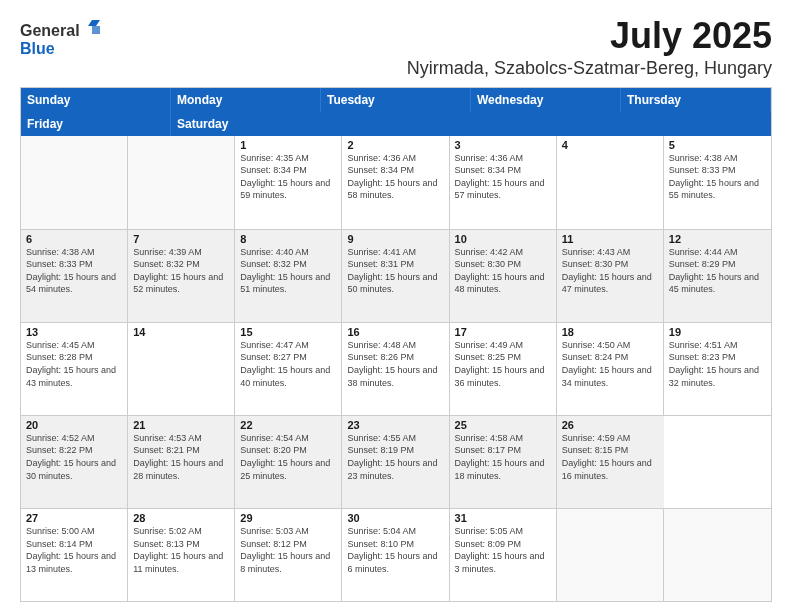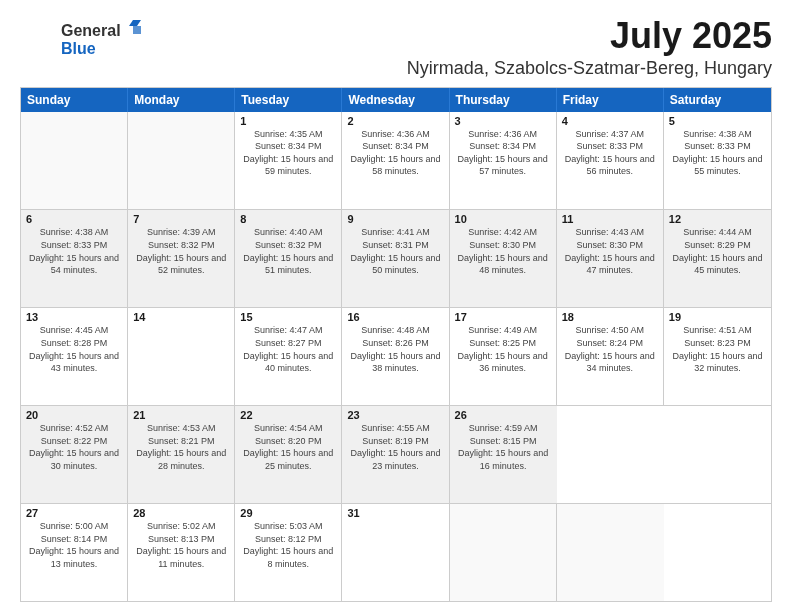--- a/index.html
+++ b/index.html
@@ -15,21 +15,20 @@
       height: 612px;
       padding: 16px 20px 10px 20px;
       display: flex;
       flex-direction: column;
     }
     .header {
       display: flex;
       justify-content: space-between;
       align-items: flex-start;
       margin-bottom: 8px;
-      margin-left: 41px;
     }
     .logo {
       display: flex;
       flex-direction: column;
       align-items: flex-start;
     }
     .title-area {
       text-align: right;
     }
     .month-title {
@@ -44,21 +43,21 @@
       margin-top: 2px;
     }
     .calendar {
       flex: 1;
       display: flex;
       flex-direction: column;
       border: 1px solid #ccc;
     }
     .cal-header {
       display: grid;
-      grid-template-columns: repeat(7, 1fr);
+      grid-template-columns: repeat(5, 1fr);
       background: #1565C0;
     }
     .cal-header-cell {
       color: #fff;
       font-weight: bold;
       font-size: 12px;
       padding: 5px 6px;
       text-align: left;
       border-right: 1px solid #2979d4;
     }
@@ -88,21 +87,20 @@
     .day-num {
       font-size: 11px;
       font-weight: bold;
       color: #1a1a1a;
       margin-bottom: 1px;
     }
     .day-info {
       font-size: 9px;
       color: #444;
       line-height: 1.4;
-      text-align: center;
     }
     .logo-svg {
       margin-bottom: 2px;
     }
   </style>
 </head>
 <body>
 
 <div class="page">
   <div class="header">
@@ -150,24 +148,20 @@
           </div>
           <div class="cal-day">
             <div class="day-num">3</div>
             <div class="day-info">Sunrise: 4:36 AM
 Sunset: 8:34 PM
 Daylight: 15 hours
 and 57 minutes.</div>
           </div>
           <div class="cal-day">
             <div class="day-num">4</div>
-            <div class="day-info">Sunrise: 4:37 AM
-Sunset: 8:33 PM
-Daylight: 15 hours
-and 56 minutes.</div>
           </div>
           <div class="cal-day">
             <div class="day-num">5</div>
             <div class="day-info">Sunrise: 4:38 AM
 Sunset: 8:33 PM
 Daylight: 15 hours
 and 55 minutes.</div>
           </div>
         </div>
         <div class="cal-week">
@@ -291,20 +285,27 @@
 and 25 minutes.</div>
           </div>
           <div class="cal-day shaded">
             <div class="day-num">23</div>
             <div class="day-info">Sunrise: 4:55 AM
 Sunset: 8:19 PM
 Daylight: 15 hours
 and 23 minutes.</div>
           </div>
           <div class="cal-day shaded">
+            <div class="day-num">25</div>
+            <div class="day-info">Sunrise: 4:58 AM
+Sunset: 8:17 PM
+Daylight: 15 hours
+and 18 minutes.</div>
+          </div>
+          <div class="cal-day shaded">
             <div class="day-num">26</div>
             <div class="day-info">Sunrise: 4:59 AM
 Sunset: 8:15 PM
 Daylight: 15 hours
 and 16 minutes.</div>
           </div>
         </div>
         <div class="cal-week">
           <div class="cal-day">
             <div class="day-num">27</div>
@@ -321,20 +322,31 @@
 and 11 minutes.</div>
           </div>
           <div class="cal-day">
             <div class="day-num">29</div>
             <div class="day-info">Sunrise: 5:03 AM
 Sunset: 8:12 PM
 Daylight: 15 hours
 and 8 minutes.</div>
           </div>
           <div class="cal-day">
+            <div class="day-num">30</div>
+            <div class="day-info">Sunrise: 5:04 AM
+Sunset: 8:10 PM
+Daylight: 15 hours
+and 6 minutes.</div>
+          </div>
+          <div class="cal-day">
             <div class="day-num">31</div>
+            <div class="day-info">Sunrise: 5:05 AM
+Sunset: 8:09 PM
+Daylight: 15 hours
+and 3 minutes.</div>
           </div>
           <div class="cal-day empty"></div>
           <div class="cal-day empty"></div>
         </div>
       </div>
   </div>
 </div>
 
 </body></html>

